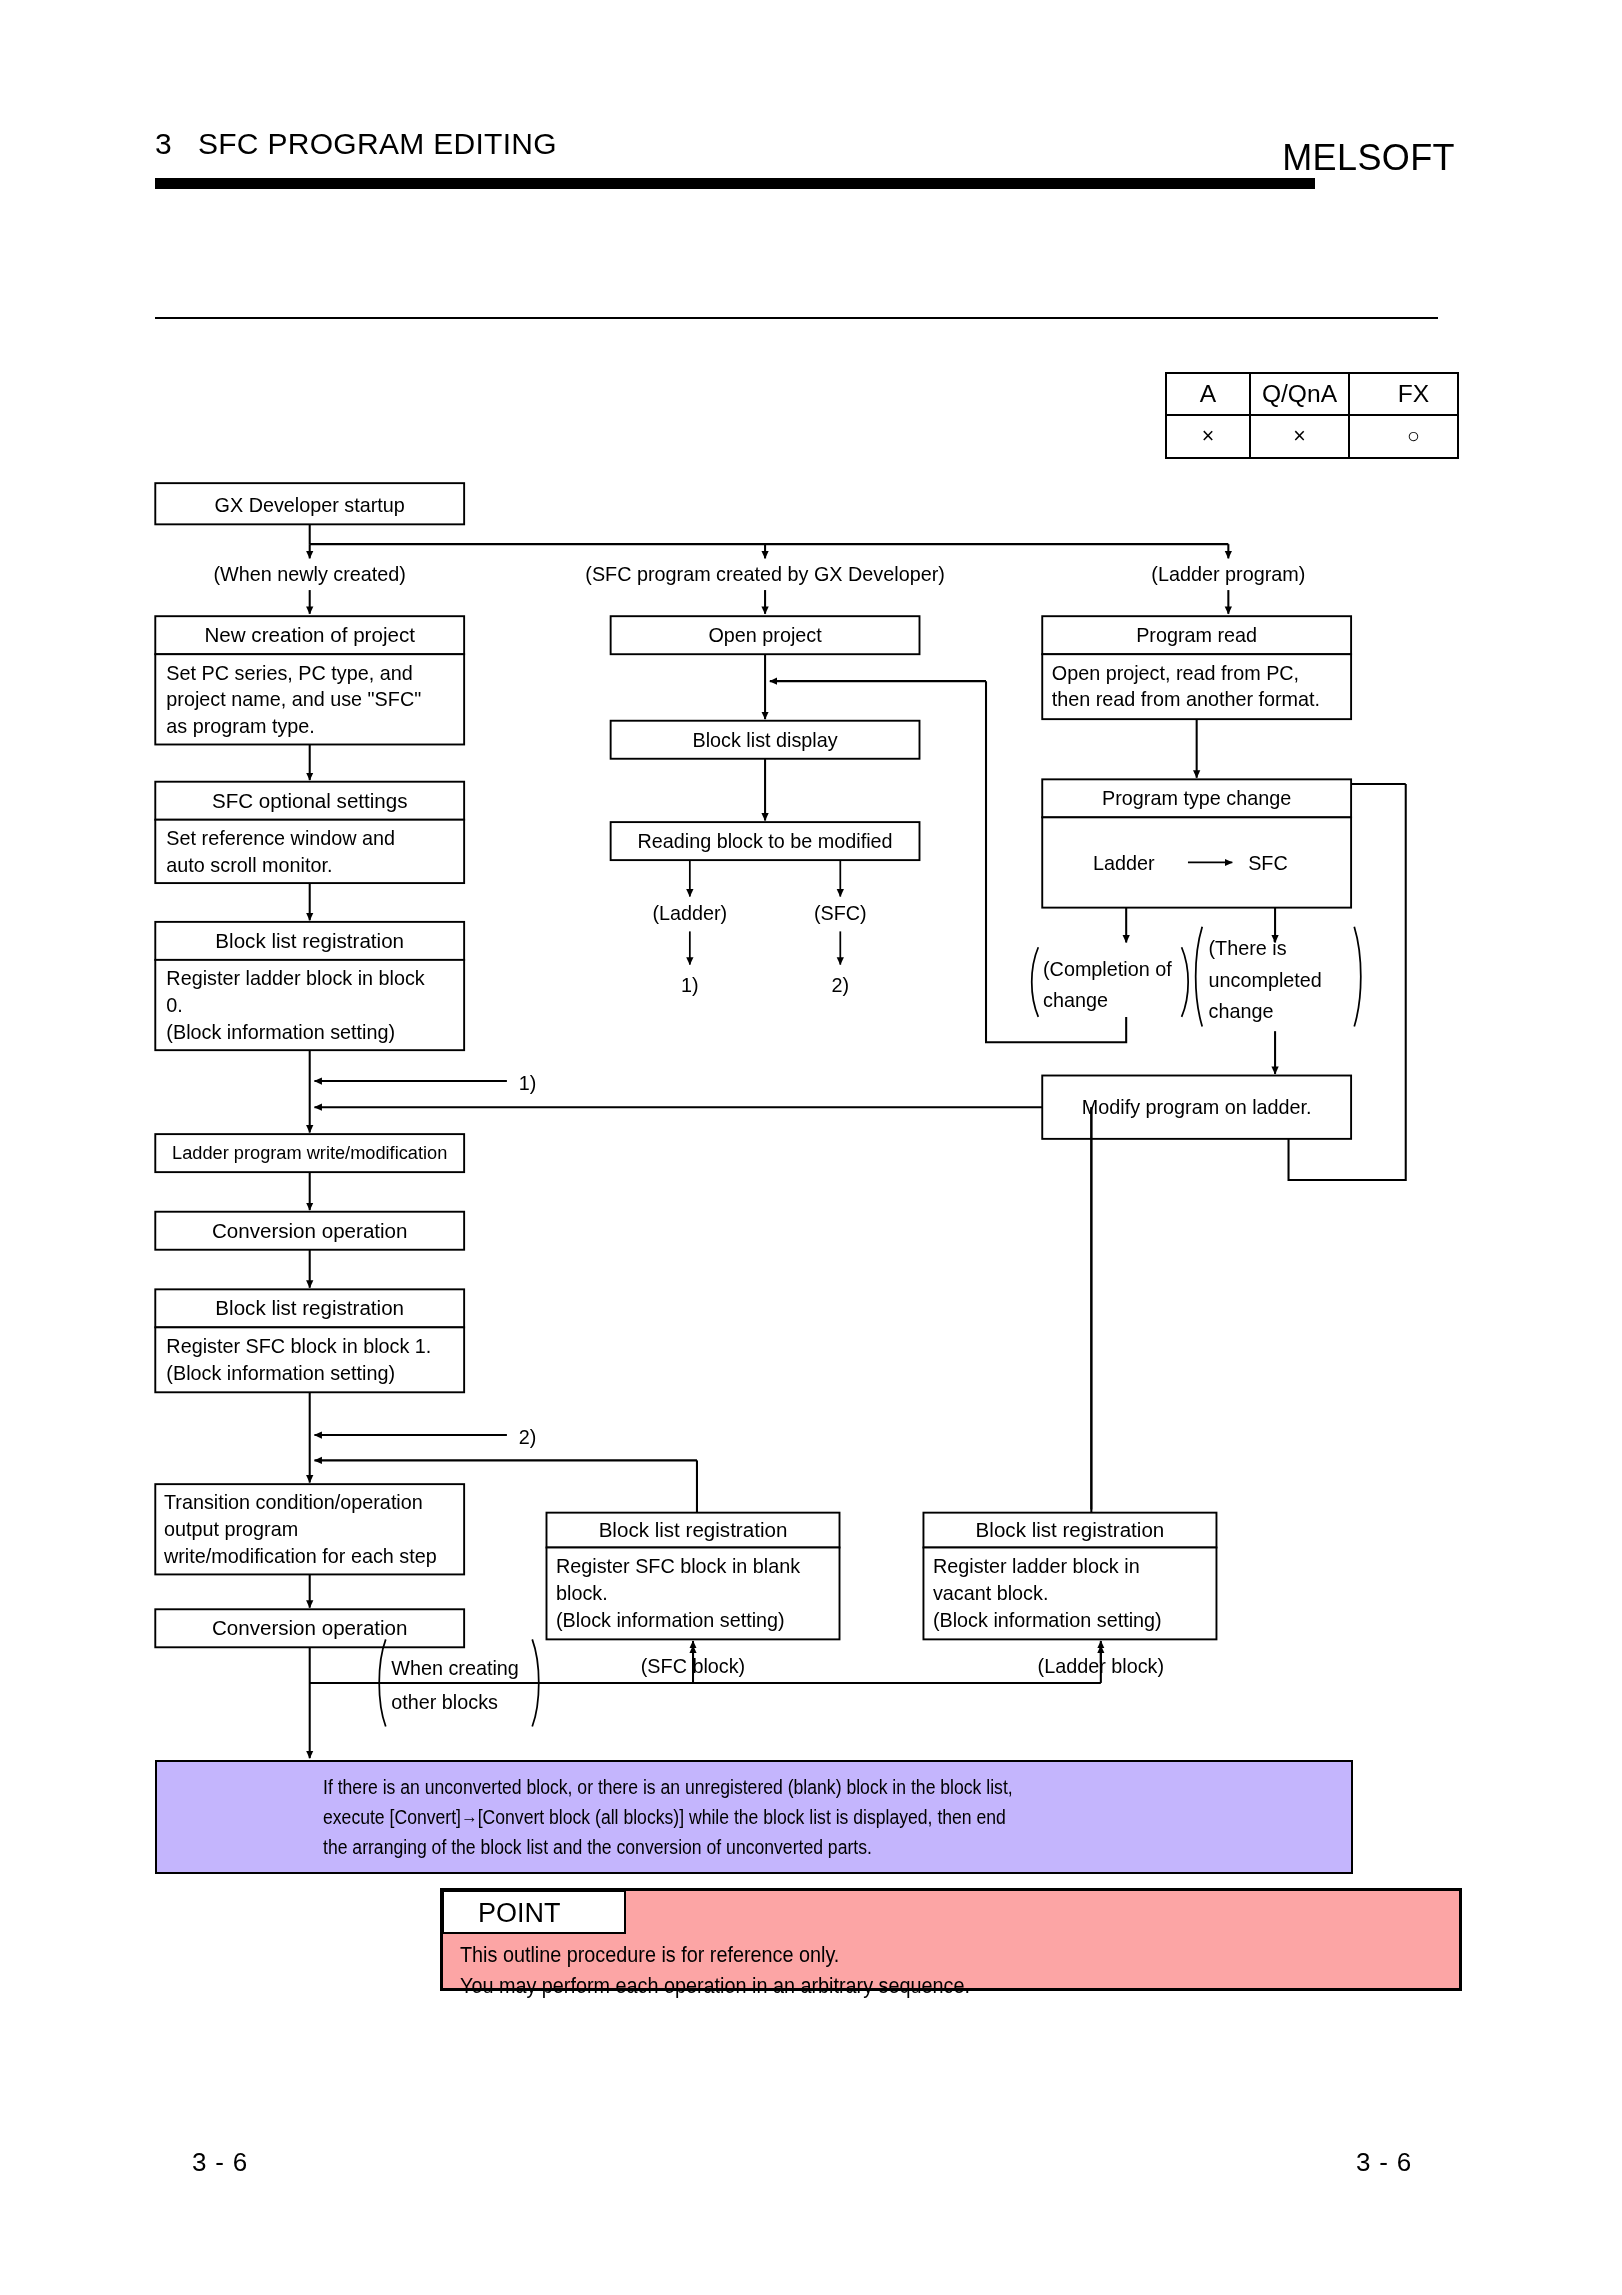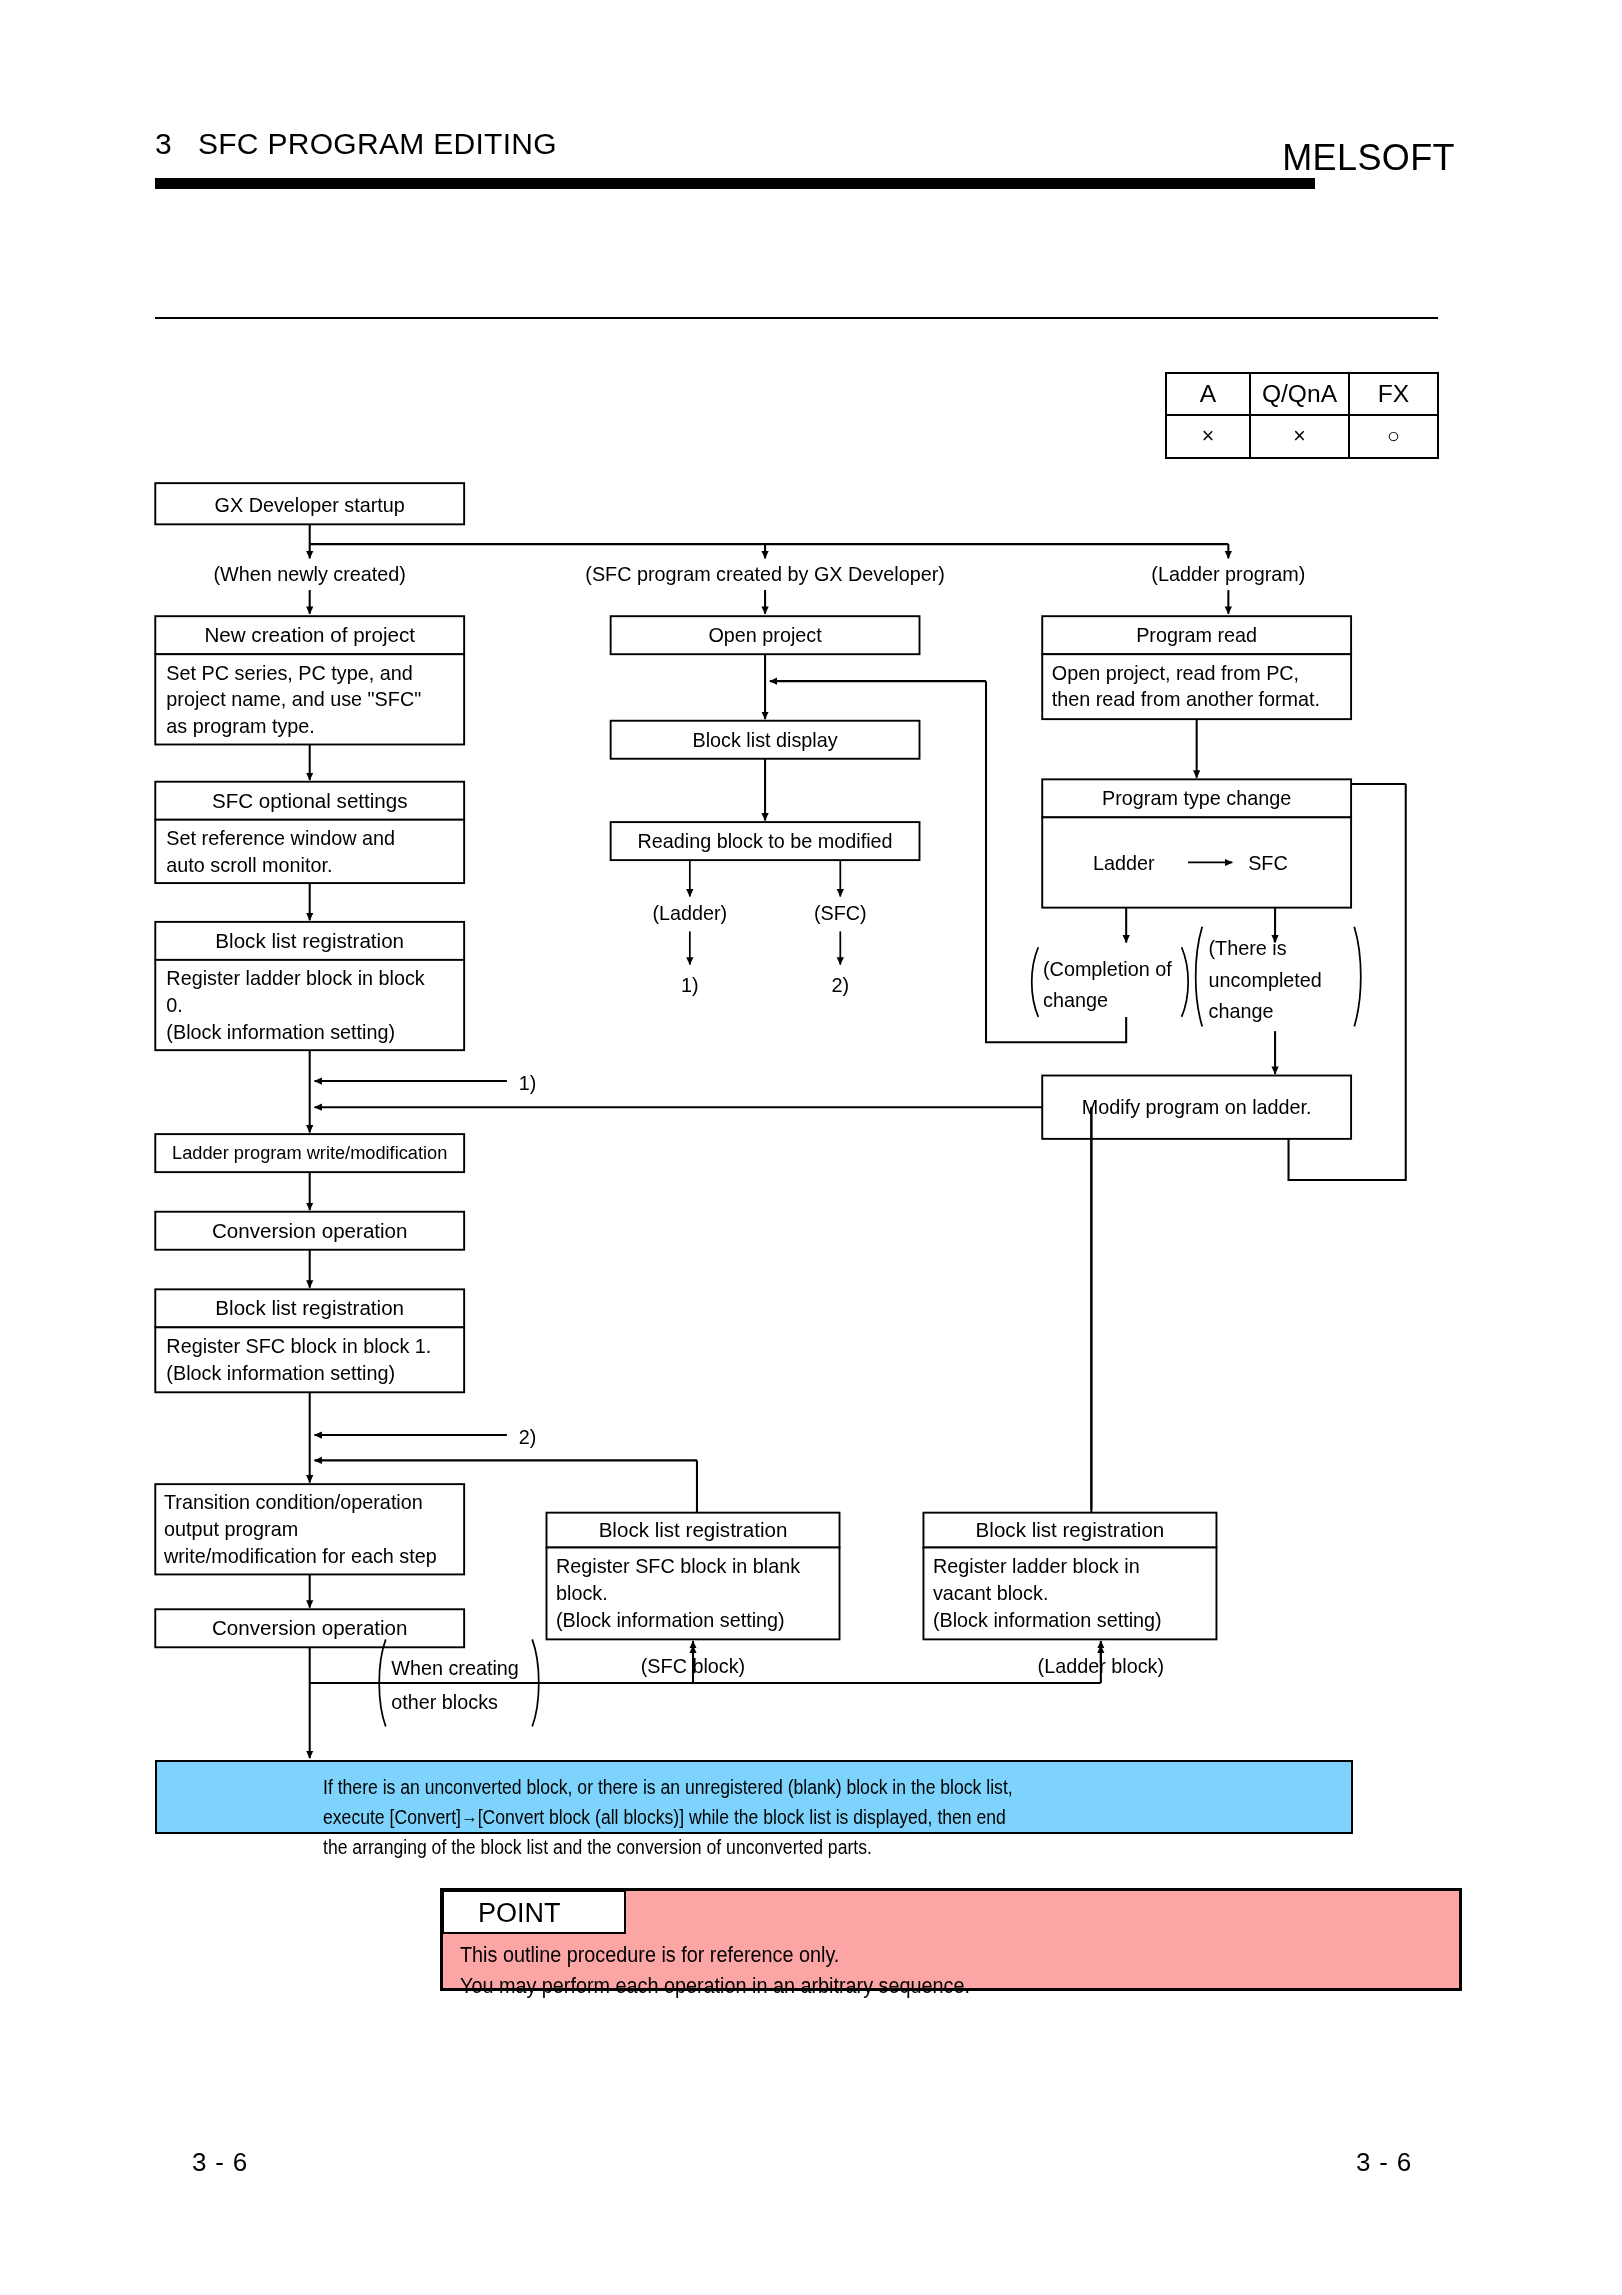--- a/index.html
+++ b/index.html
@@ -14,37 +14,37 @@
 
   
   #section-title{position:absolute;left:155px;top:261px;font-size:32px;white-space:pre;}
   #section-rule{position:absolute;left:155px;top:309px;width:1283px;height:2.4px;background:#000;}
 
   
   #compat{position:absolute;left:1165px;top:364px;border-collapse:collapse;}
   #compat td{border:2.4px solid #000;text-align:center;font-size:24.6px;height:34px;padding:3.2px 0;}
   #compat td.c0{width:82px;}
   #compat td.c1{width:97px;}
-  #compat td.c2{width:87px;}
+  #compat td.c2{width:87px;padding-left:20px;}
   #compat .mark{font-size:21.4px;}
 
   
   #flow{position:absolute;left:0;top:0;width:1622px;height:2295px;}
   #flow text{font-family:"Liberation Sans",sans-serif;fill:#000;}
   .bx{fill:#fff;stroke:#000;stroke-width:2.4;}
   .ln{stroke:#000;stroke-width:2.6;fill:none;}
   .ln-thin{stroke:#000;stroke-width:2.2;fill:none;}
   .t{font-size:25px;}
   .t-sm{font-size:23px;}
   .t-ttl{font-size:26px;}
   .ctr{text-anchor:middle;}
 
   
-  #note-box{position:absolute;left:155px;top:1752px;width:1198px;height:74px;
-            border:2.4px solid #000;box-sizing:border-box;background:#7dd3fc;padding-left:28px;}
+  #note-box{position:absolute;left:155px;top:1752px;width:1198px;height:114px;
+            border:2.4px solid #000;box-sizing:border-box;background:#c4b5fd;padding-left:28px;}
   #note-box .nb-line{position:absolute;left:166px;font-size:20px;white-space:pre;
             font-stretch:condensed;transform:scaleX(.88);transform-origin:left center;}
   #nb1{top:14.3px;} #nb2{top:44px;} #nb3{top:74px;}
   .arrowglyph{font-size:19px;vertical-align:0.8px;}
 
   
   #point-box{position:absolute;left:440px;top:1880px;width:1022px;height:103px;
              border:3.2px solid #000;box-sizing:border-box;background:#fca5a5;}
   #point-tab{position:absolute;left:-0.8px;top:-0.8px;width:184px;height:44px;
              border:2.4px solid #000;box-sizing:border-box;background:#fff;}

